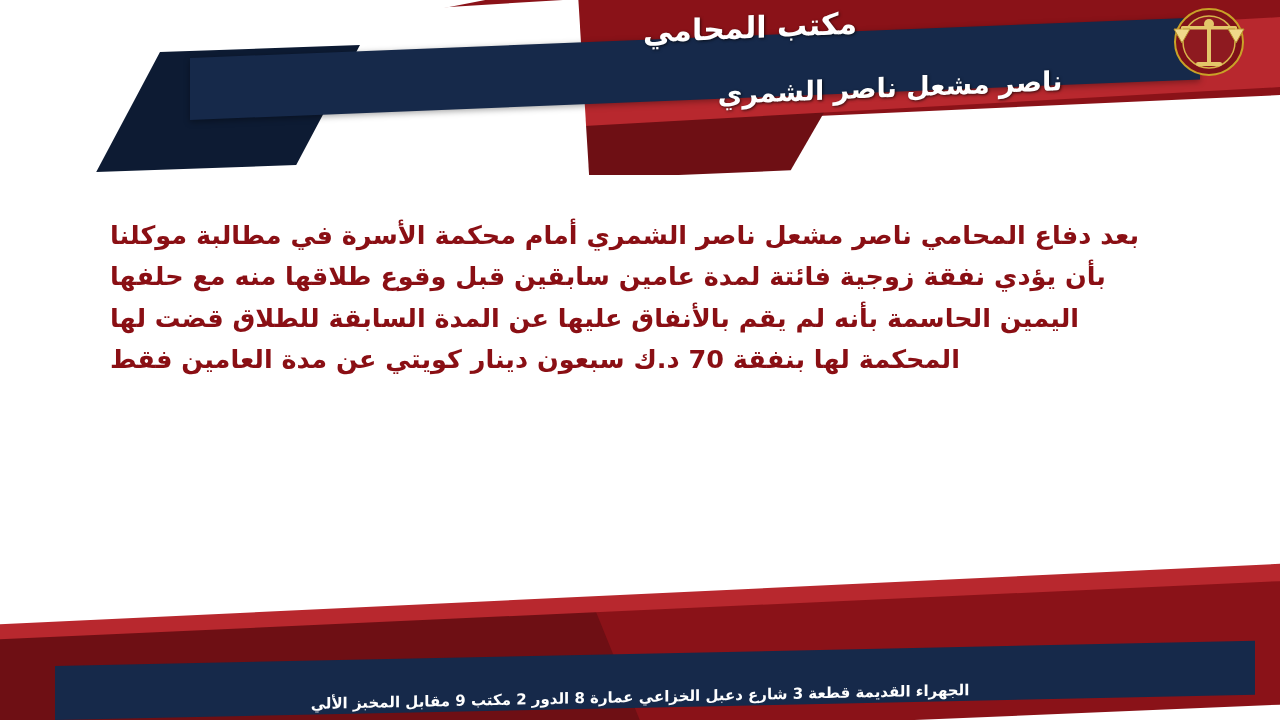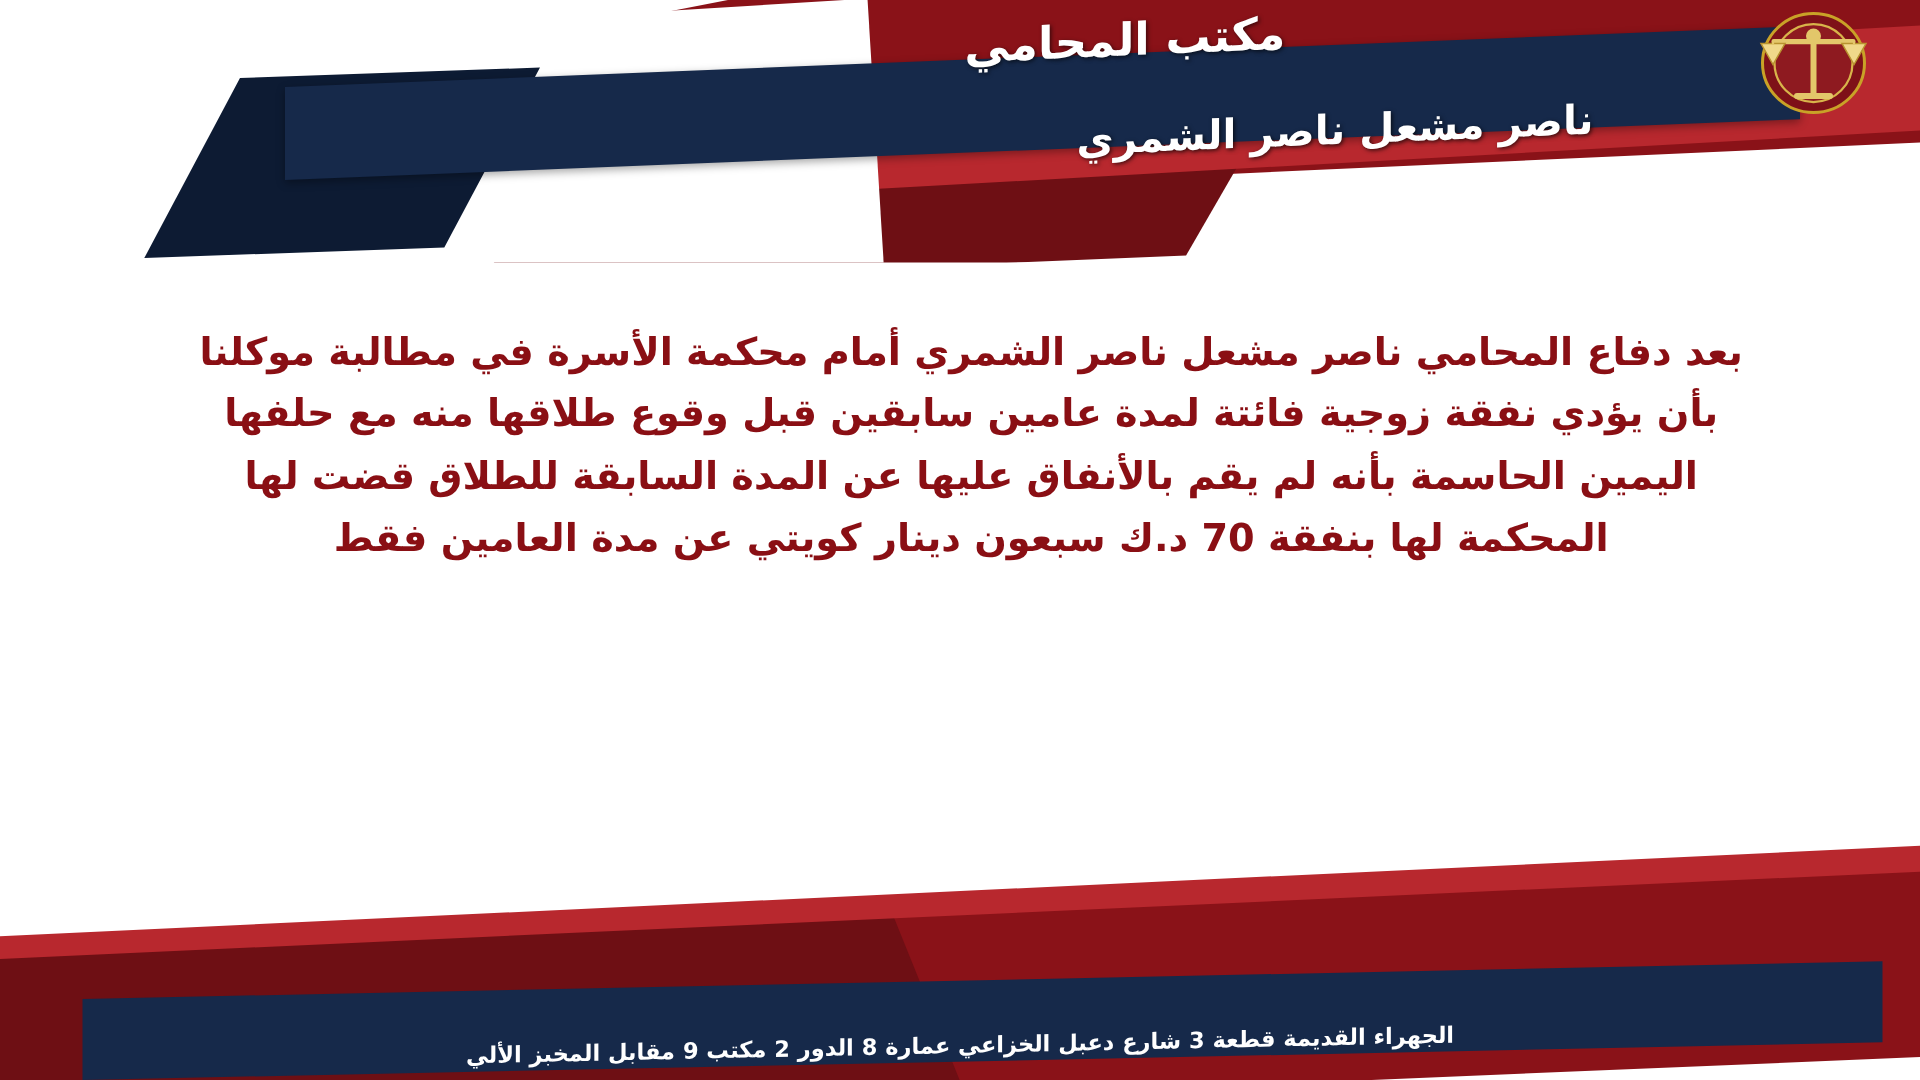--- a/index.html
+++ b/index.html
@@ -146,21 +146,21 @@
     height: 76px;
     z-index: 9;
   }
 
   
   .body-text {
     position: absolute;
     top: 215px;
     left: 110px;
     width: 1075px;
-    text-align: center;
+    text-align: left;
     color: #8a0f14;
     font-size: 25.5px;
     font-weight: bold;
     line-height: 1.62;
     direction: rtl;
   }
 
   
   .bottom-area {
     position: absolute;

